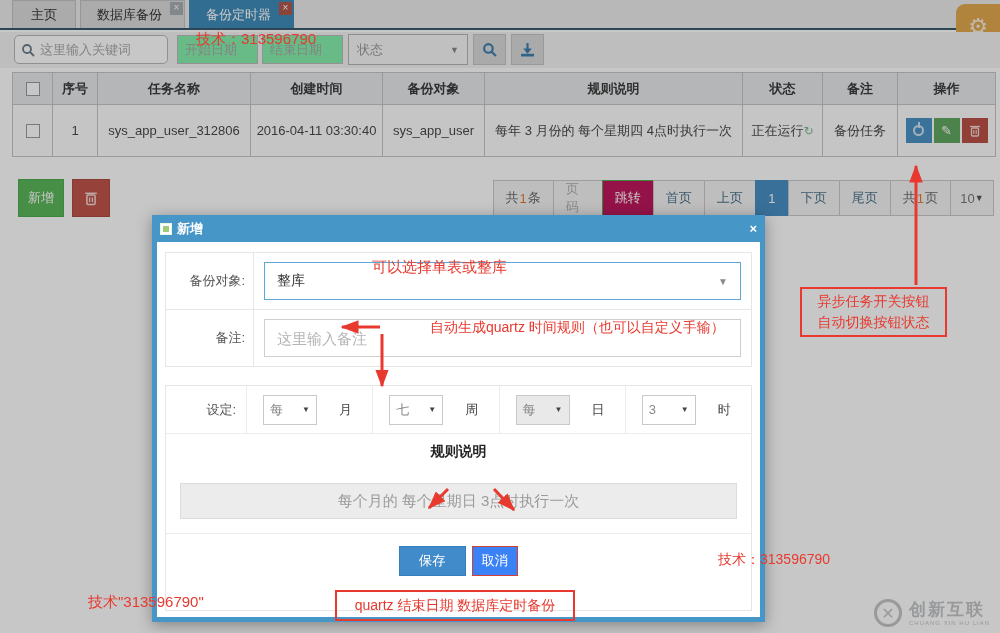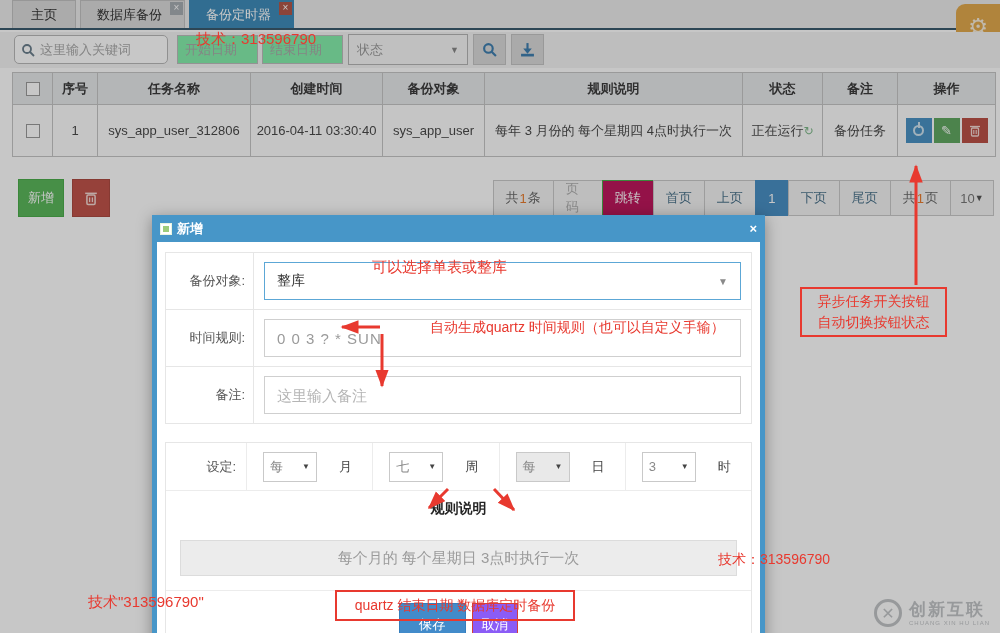--- a/index.html
+++ b/index.html
@@ -117,21 +117,21 @@
             align-items:center; padding:0 6px; color:#888; }
   .sel-sm.disabled { background:#e9e9e9; }
   .sel-sm .caret { margin-left:auto; font-size:8px; color:#444; }
   .sunit { color:#444; }
   .rule-head { text-align:center; font-weight:bold; font-size:14px; padding:9px 0 22px; color:#222; }
   .rule-box-wrap { padding:0 14px 14px; }
   .rule-box { height:36px; background:#ececec; border:1px solid #dcdcdc; display:flex;
               align-items:center; justify-content:center; color:#9b9b9b; font-size:15px; }
   .mbtns { border-top:1px solid #ececec; padding:12px 0 34px; display:flex; justify-content:center; gap:6px; }
   .btn-save { background:#428bca; color:#fff; border:1px solid #357ebd; padding:5px 19px; }
-  .btn-cancel { background:#8b5cf6; color:#fff; border:1px solid #d43f3a; padding:12px 9px; }
+  .btn-cancel { background:#3b82f6; color:#fff; border:1px solid #d43f3a; padding:5px 9px; }
 
   
   .anno { position:absolute; z-index:30; color:#e8392f; }
   .anno-svg { position:absolute; left:0; top:0; z-index:30; pointer-events:none; }
   .a-qq-top { left:196px; top:30px; font-size:15px; }
   .a-sel-hint { left:372px; top:258px; font-size:15px; z-index:31; }
   .a-quartz-hint { left:430px; top:319px; font-size:14px; z-index:31; }
   .a-async-box { left:800px; top:287px; width:147px; border:2px solid #e8392f; text-align:center;
                  font-size:14px; line-height:21px; padding:2px 0; }
   .a-qq-right { left:718px; top:551px; font-size:14px; z-index:31; }
@@ -307,26 +307,20 @@
       <div class="frow">
         <div class="flabel">备份对象:</div>
         <div class="fctrl">
           <div class="sel-big">
             <span>整库</span>
             <span class="caret">▼</span>
           </div>
         </div>
       </div>
       <div class="frow">
-        <div class="flabel">时间规则:</div>
-        <div class="fctrl">
-          <input class="inp-big" value="0 0 3 ? * SUN" style="">
-        </div>
-      </div>
-      <div class="frow">
         <div class="flabel">备注:</div>
         <div class="fctrl">
           <input class="inp-big" placeholder="这里输入备注" style="">
         </div>
       </div>
     </div>
 
     <div class="stable">
       <div class="srow">
         <div class="slabel">设定:</div>

